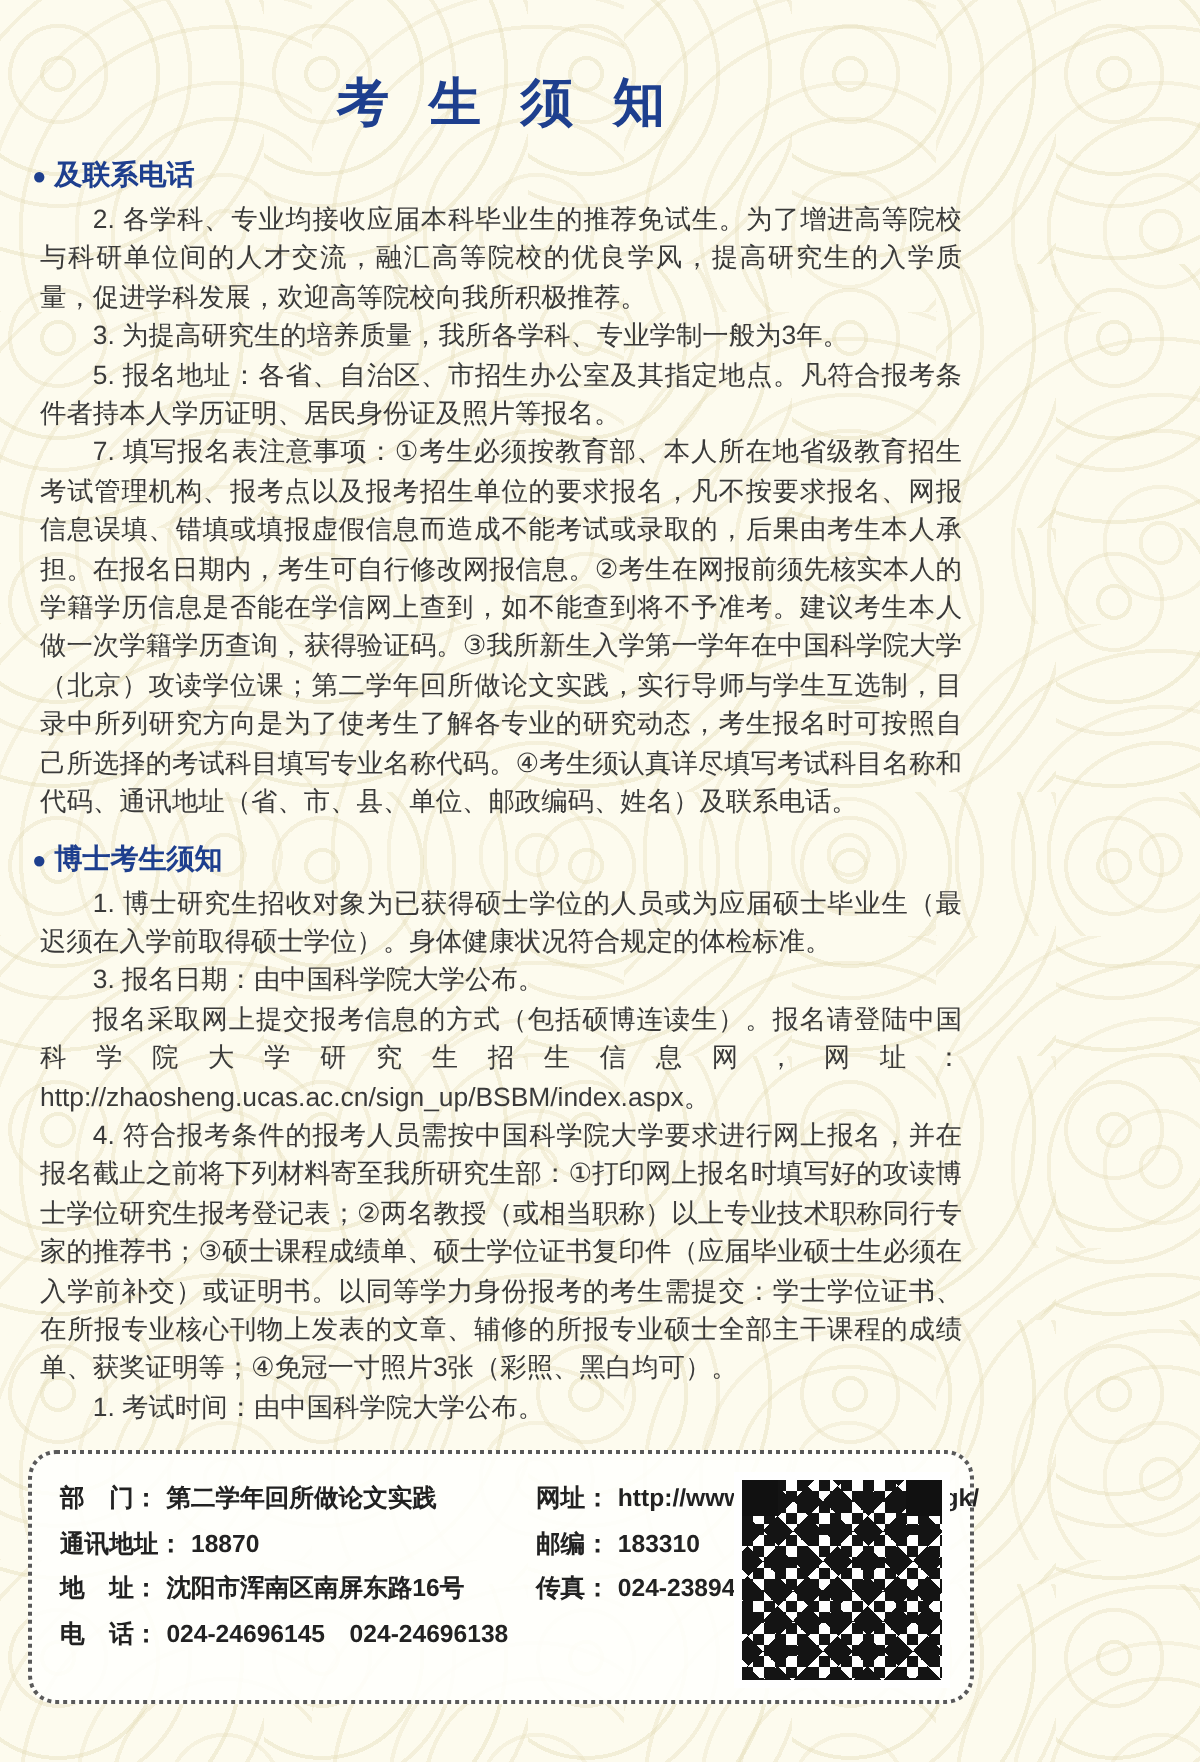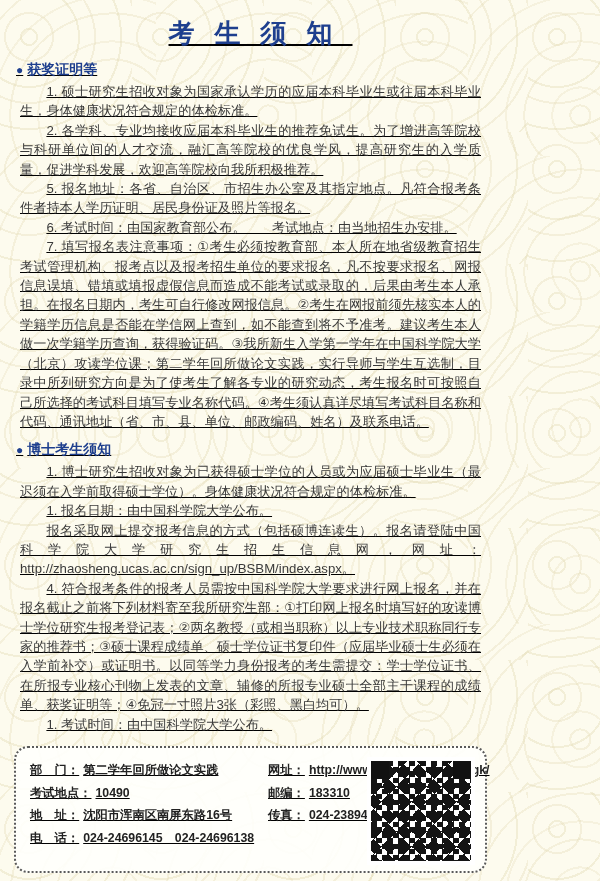--- a/index.html
+++ b/index.html
@@ -6,21 +6,21 @@
   body{
     width:600px;height:881px;
     font-family:"Liberation Sans","DejaVu Sans",sans-serif;
     background-color:#fdfbee;
     background-image:
       repeating-radial-gradient(circle at 22% 28%, rgba(226,218,180,0) 0 7px, rgba(226,218,180,0.40) 7px 9px, rgba(226,218,180,0) 9px 23px, rgba(226,218,180,0.34) 23px 25px, rgba(226,218,180,0) 25px 42px),
       repeating-radial-gradient(circle at 72% 74%, rgba(226,218,180,0) 0 9px, rgba(226,218,180,0.32) 9px 11px, rgba(226,218,180,0) 11px 27px, rgba(226,218,180,0.28) 27px 29px, rgba(226,218,180,0) 29px 46px);
     background-size:132px 132px,156px 156px;
     overflow:hidden;
   }
-  .page{width:501px;height:881px;box-sizing:border-box;padding:14px 20px 0;overflow:hidden;text-decoration:underline;}
+  .page{width:501px;height:881px;box-sizing:border-box;padding:32px 20px 0;overflow:hidden;}
   .title{
     margin:2px 0 10px;text-align:center;
     font-size:26px;font-weight:bold;color:#1e3f8e;
     letter-spacing:20px;padding-left:20px;
   }
   .sec-head{
     margin:10px 0 3px -4px;
     font-size:14px;font-weight:bold;color:#1e3f8e;
     display:flex;align-items:center;
   }
@@ -59,45 +59,44 @@
 </head>
 <body>
 
 <div class="page">
 
   <h1 class="title">考生须知</h1>
 
   <section>
     <div class="sec-head">
       <span class="bullet">●</span>
-      <span>获奖证明等</span>
+      <span>及联系电话</span>
     </div>
-    <p class="para">1. 硕士研究生招收对象为国家承认学历的应届本科毕业生或往届本科毕业生，身体健康状况符合规定的体检标准。</p>
     <p class="para">2. 各学科、专业均接收应届本科毕业生的推荐免试生。为了增进高等院校与科研单位间的人才交流，融汇高等院校的优良学风，提高研究生的入学质量，促进学科发展，欢迎高等院校向我所积极推荐。</p>
+    <p class="para">3. 为提高研究生的培养质量，我所各学科、专业学制一般为3年。</p>
     <p class="para">5. 报名地址：各省、自治区、市招生办公室及其指定地点。凡符合报考条件者持本人学历证明、居民身份证及照片等报名。</p>
-    <p class="para">6. 考试时间：由国家教育部公布。　　考试地点：由当地招生办安排。</p>
     <p class="para">7. 填写报名表注意事项：①考生必须按教育部、本人所在地省级教育招生考试管理机构、报考点以及报考招生单位的要求报名，凡不按要求报名、网报信息误填、错填或填报虚假信息而造成不能考试或录取的，后果由考生本人承担。在报名日期内，考生可自行修改网报信息。②考生在网报前须先核实本人的学籍学历信息是否能在学信网上查到，如不能查到将不予准考。建议考生本人做一次学籍学历查询，获得验证码。③我所新生入学第一学年在中国科学院大学（北京）攻读学位课；第二学年回所做论文实践，实行导师与学生互选制，目录中所列研究方向是为了使考生了解各专业的研究动态，考生报名时可按照自己所选择的考试科目填写专业名称代码。④考生须认真详尽填写考试科目名称和代码、通讯地址（省、市、县、单位、邮政编码、姓名）及联系电话。</p>
   </section>
 
   <section>
     <div class="sec-head">
       <span class="bullet">●</span>
       <span>博士考生须知</span>
     </div>
     <p class="para">1. 博士研究生招收对象为已获得硕士学位的人员或为应届硕士毕业生（最迟须在入学前取得硕士学位）。身体健康状况符合规定的体检标准。</p>
-    <p class="para">1. 报名日期：由中国科学院大学公布。</p>
+    <p class="para">3. 报名日期：由中国科学院大学公布。</p>
     <p class="para">报名采取网上提交报考信息的方式（包括硕博连读生）。报名请登陆中国科学院大学研究生招生信息网，网址：http://zhaosheng.ucas.ac.cn/sign_up/BSBM/index.aspx。</p>
     <p class="para">4. 符合报考条件的报考人员需按中国科学院大学要求进行网上报名，并在报名截止之前将下列材料寄至我所研究生部：①打印网上报名时填写好的攻读博士学位研究生报考登记表；②两名教授（或相当职称）以上专业技术职称同行专家的推荐书；③硕士课程成绩单、硕士学位证书复印件（应届毕业硕士生必须在入学前补交）或证明书。以同等学力身份报考的考生需提交：学士学位证书、在所报专业核心刊物上发表的文章、辅修的所报专业硕士全部主干课程的成绩单、获奖证明等；④免冠一寸照片3张（彩照、黑白均可）。</p>
     <p class="para">1. 考试时间：由中国科学院大学公布。</p>
   </section>
 
   <div class="footer-box">
     <div class="fcol c1">
       <p class="frow"><span class="flabel">部　门：</span><span>第二学年回所做论文实践</span></p>
-      <p class="frow"><span class="flabel">考试地点：</span><span>10490</span></p>
+      <p class="frow"><span class="flabel">通讯地址：</span><span>18870</span></p>
       <p class="frow"><span class="flabel">地　址：</span><span>沈阳市浑南区南屏东路16号</span></p>
       <p class="frow"><span class="flabel">电　话：</span><span>024-24696145　024-24696138</span></p>
 
     </div>
     <div class="fcol c2">
       <p class="frow"><span class="flabel">网址：</span><span>http://www.sict.cas.cn/yjsjy/gk/</span></p>
       <p class="frow"><span class="flabel">邮编：</span><span>183310</span></p>
       <p class="frow"><span class="flabel">传真：</span><span>024-23894821</span></p>
 
     </div>

